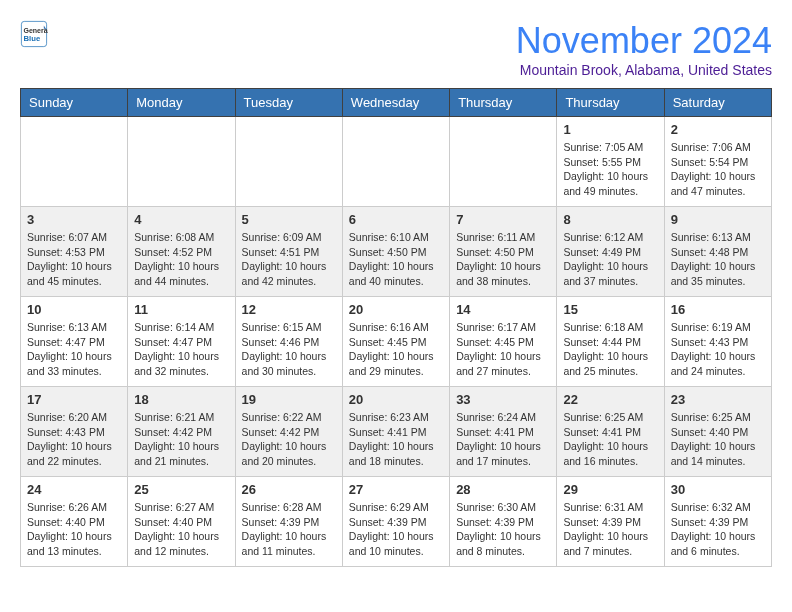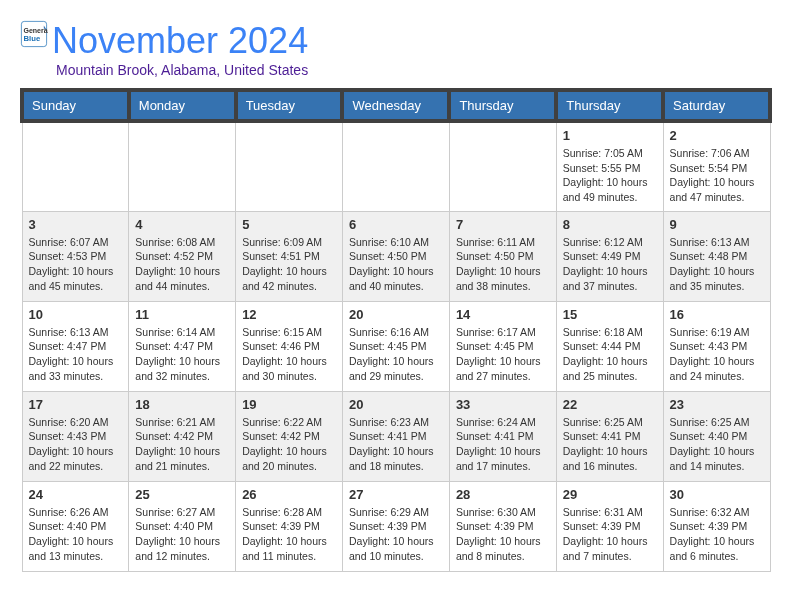--- a/index.html
+++ b/index.html
@@ -5,21 +5,21 @@
     * { margin: 0; padding: 0; box-sizing: border-box; }
     body {
       font-family: Arial, sans-serif;
       background: #fff;
       width: 792px;
       min-height: 612px;
       padding: 20px;
     }
     .header {
       display: flex;
-      justify-content: flex-start;
+      justify-content: space-between;
       align-items: flex-start;
       margin-bottom: 10px;
     }
     .logo {
       display: flex;
       align-items: center;
       gap: 4px;
     }
     .logo-text {
       font-size: 14px;
@@ -47,21 +47,21 @@
       border-collapse: collapse;
       border: 1px solid #ccc;
     }
     .calendar th {
       background-color: #3572b0;
       color: white;
       text-align: left;
       padding: 6px 8px;
       font-size: 13px;
       font-weight: normal;
-      border: 4px solid #404040;
+      border: 1px solid #404040;
     }
     .calendar td {
       vertical-align: top;
       border: 1px solid #ccc;
       padding: 5px 6px;
       width: 107px;
       height: 90px;
       font-size: 11px;
       color: #333;
     }

